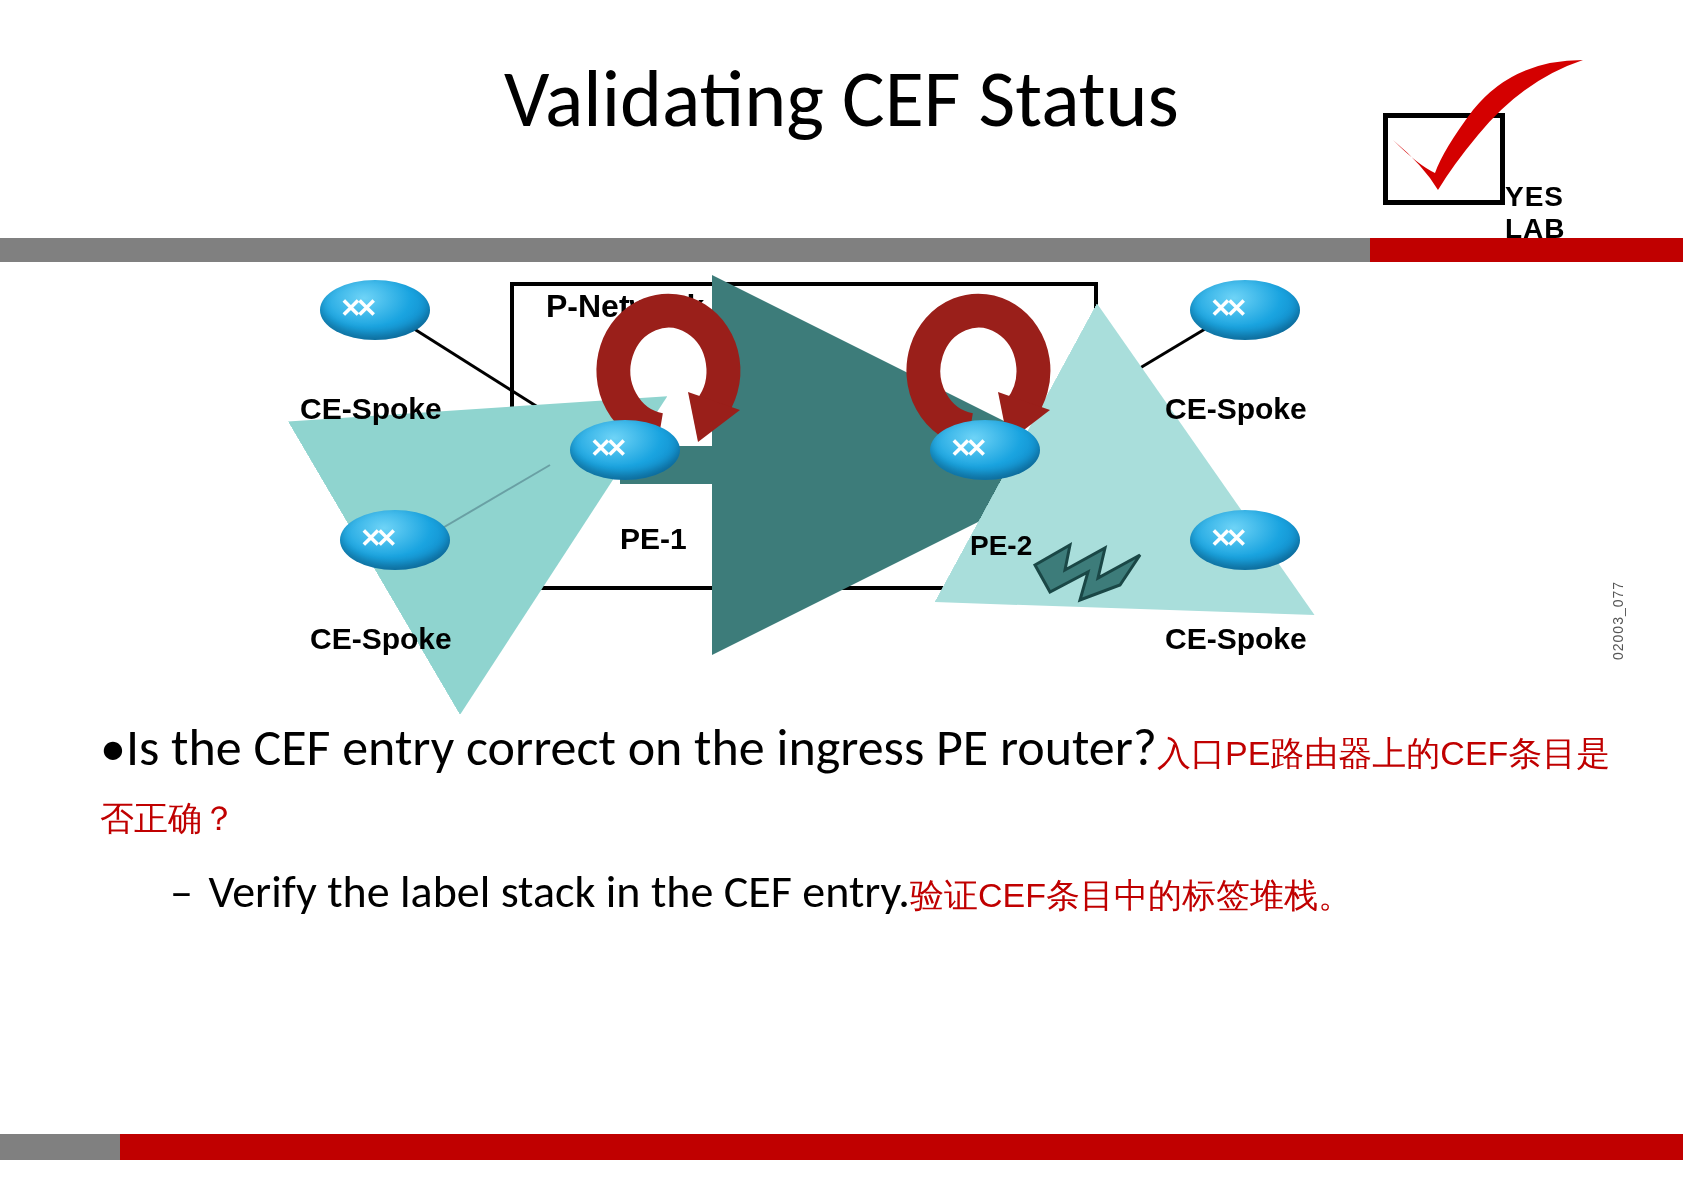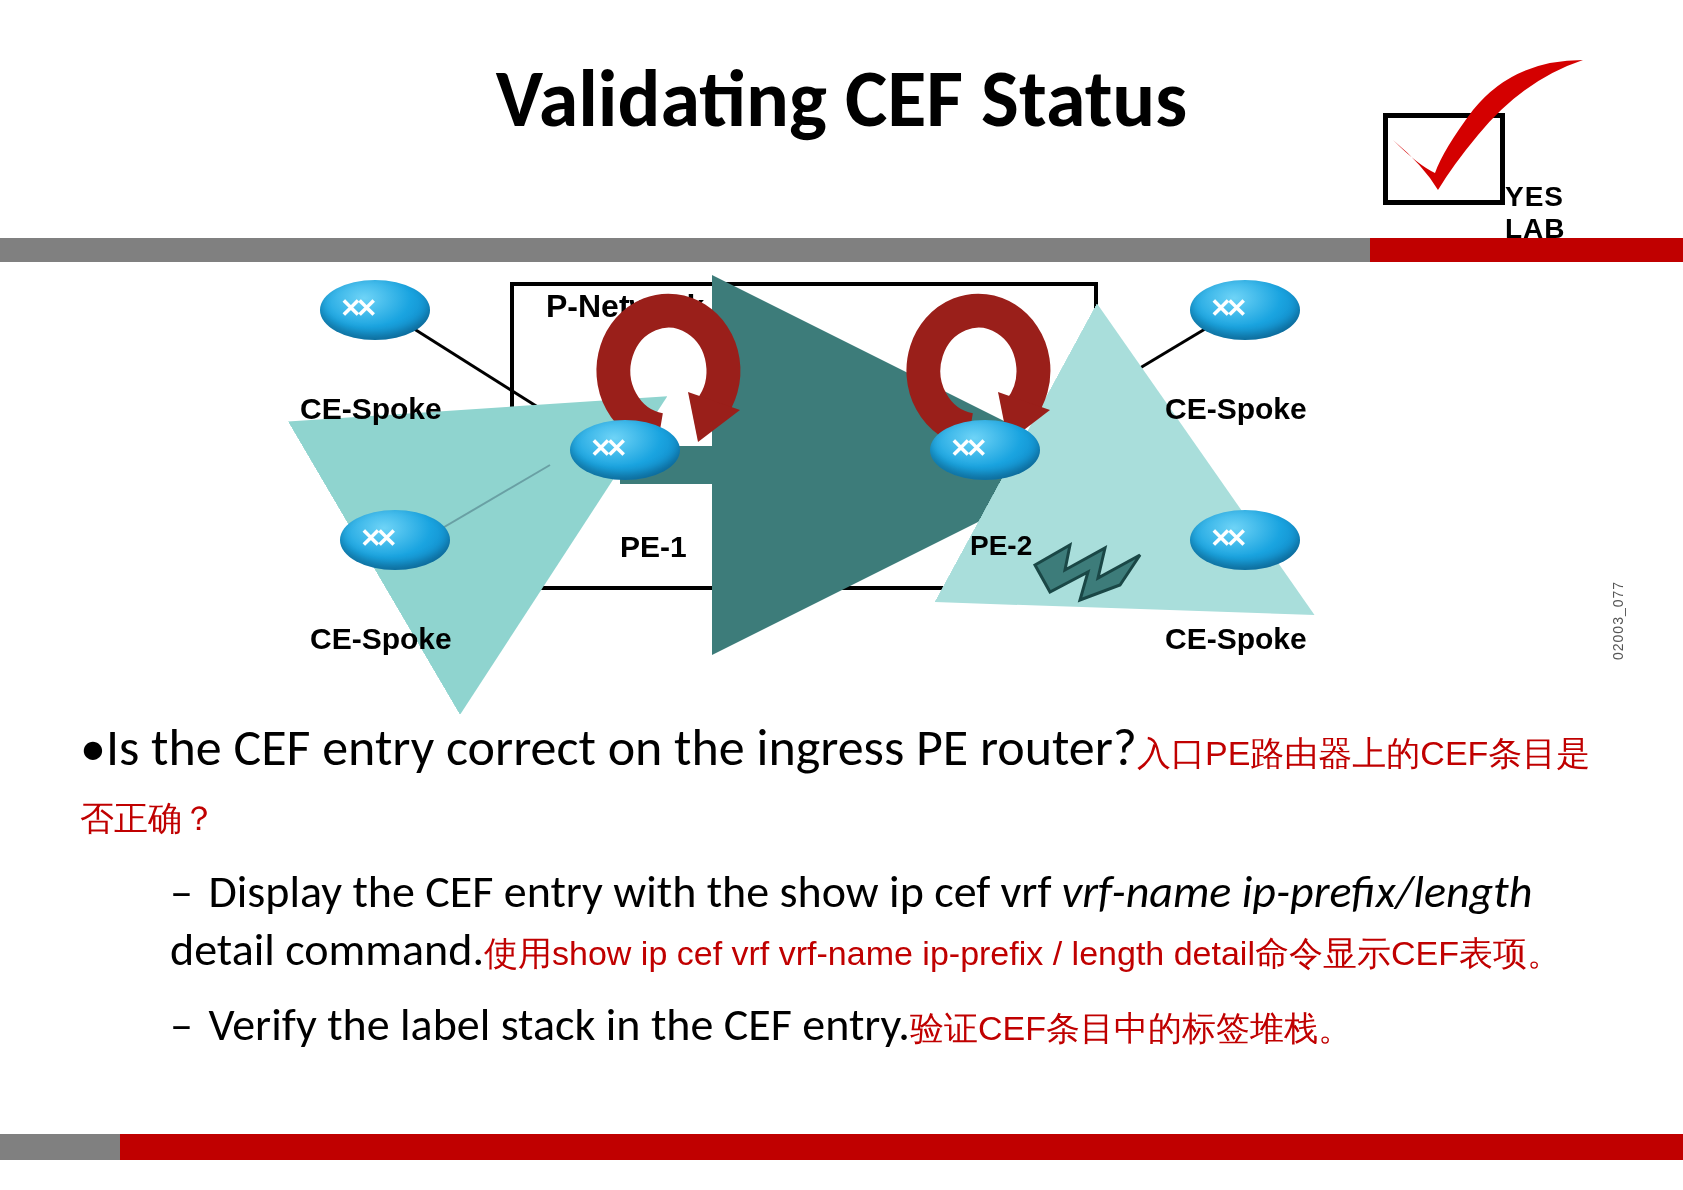--- a/index.html
+++ b/index.html
@@ -1,31 +1,31 @@
 <!DOCTYPE html>
 <html><head>
 <meta charset="utf-8">
 <style>
   html,body{margin:0;padding:0;width:1683px;height:1190px;background:#fff;font-family:Calibri,"Segoe UI",Arial,sans-serif;color:#000;}
   .slide{position:relative;width:1683px;height:1190px;overflow:hidden;}
-  .title{position:absolute;top:50px;left:0;width:100%;text-align:center;font-size:80px;font-weight:700;}
+  .title{position:absolute;top:50px;left:0;width:100%;text-align:center;font-size:80px;font-weight:400;}
   .logo{position:absolute;top:75px;right:70px;width:230px;height:120px;}
   .logo-box{position:absolute;left:0;top:38px;width:112px;height:82px;border:5px solid #000;background:#fff;}
   .logo-text{position:absolute;left:122px;top:106px;font:700 28px Arial;letter-spacing:1px;}
   .bar1{position:absolute;top:238px;left:0;height:24px;background:#808080;width:1370px;}
   .bar2{position:absolute;top:238px;left:1370px;height:24px;background:#c00000;width:313px;}
   .diagram{position:absolute;top:270px;left:290px;width:1050px;height:420px;}
   .pnet-box{position:absolute;top:12px;left:220px;width:580px;height:300px;border:4px solid #000;}
   .pnet-label{position:absolute;top:18px;left:256px;font:700 32px Arial;}
   .router{position:absolute;width:110px;height:66px;}
   .router .body{width:110px;height:60px;background:radial-gradient(ellipse at 40% 30%,#6fd4f7 0%,#1aa4e0 50%,#0a78b8 100%);border-radius:55px/30px;position:relative;box-shadow:inset 0 -6px 10px rgba(0,0,0,.25);}
   .router .arrows{position:absolute;top:12px;left:20px;color:#fff;font-size:26px;font-weight:700;letter-spacing:-6px;pointer-events:none;}
   .r-label{position:absolute;font:700 30px Arial;white-space:nowrap;margin-top:40px;}
   .bullets{position:absolute;top:715px;left:80px;width:1540px;font-size:46px;line-height:1.25;}
-  .b1{font-size:52px;}
+  .b1{font-size:52px;margin-left:20px;}
   .red{color:#c00000;font-size:34px;font-family:SimSun,"Microsoft YaHei",sans-serif;}
   .sub{margin-left:90px;font-size:46px;margin-top:18px;}
   .sub .dash{display:inline-block;width:28px;}
   .it{font-style:italic;}
   .footer-bar{position:absolute;left:120px;bottom:30px;height:26px;width:1563px;background:#c00000;}
   .footer-bar::before{content:"";position:absolute;left:-120px;top:0;width:120px;height:26px;background:#808080;}
   svg{position:absolute;overflow:visible;}
   .watermark{position:absolute;top:390px;left:1320px;font:400 14px Arial;color:#555;transform:rotate(-90deg);transform-origin:left top;letter-spacing:1px;}
 </style>
 </head>
@@ -106,21 +106,21 @@
     <div class="router" style="left:50px;top:240px;">
         <div class="body"></div>
         <div class="arrows">✕✕</div>
       </div>
     <div class="r-label" style="left:20px;top:312px;">CE-Spoke</div>
 
     <div class="router" style="left:280px;top:150px;">
         <div class="body"></div>
         <div class="arrows">✕✕</div>
       </div>
-    <div class="r-label" style="left:330px;top:220px;text-align:center;">PE-1</div>
+    <div class="r-label" style="left:330px;top:212px;text-align:center;">PE-1</div>
 
     <div class="router" style="left:640px;top:150px;">
         <div class="body"></div>
         <div class="arrows">✕✕</div>
       </div>
     <div class="r-label" style="left:680px;top:220px;font-size:28px;">PE-2</div>
 
     <div class="router" style="left:900px;top:10px;">
         <div class="body"></div>
         <div class="arrows">✕✕</div>
@@ -135,22 +135,18 @@
 
     <div class="watermark">02003_077</div>
   </div>
 
   <div class="bullets">
     <div class="b1">
       •<span>Is the CEF entry correct on the ingress PE router?</span><span class="red">入口PE路由器上的CEF条目是否正确？</span>
     </div>
     <div class="sub">
       <span class="dash">–</span>
-      <span>Display the CEF entry with the show ip cef vrf </span><span class="it">vrf-name ip-prefix/length</span><span> detail  command.</span><span class="red">使用show ip cef vrf vrf-name ip-prefix / length detail命令显示CEF表项。</span>
-    </div>
-    <div class="sub">
-      <span class="dash">–</span>
       <span>Verify the label stack in the CEF entry.</span><span class="red">验证CEF条目中的标签堆栈。</span>
     </div>
   </div>
 
   <div class="footer-bar"></div>
 </div>
 
 </body></html>

